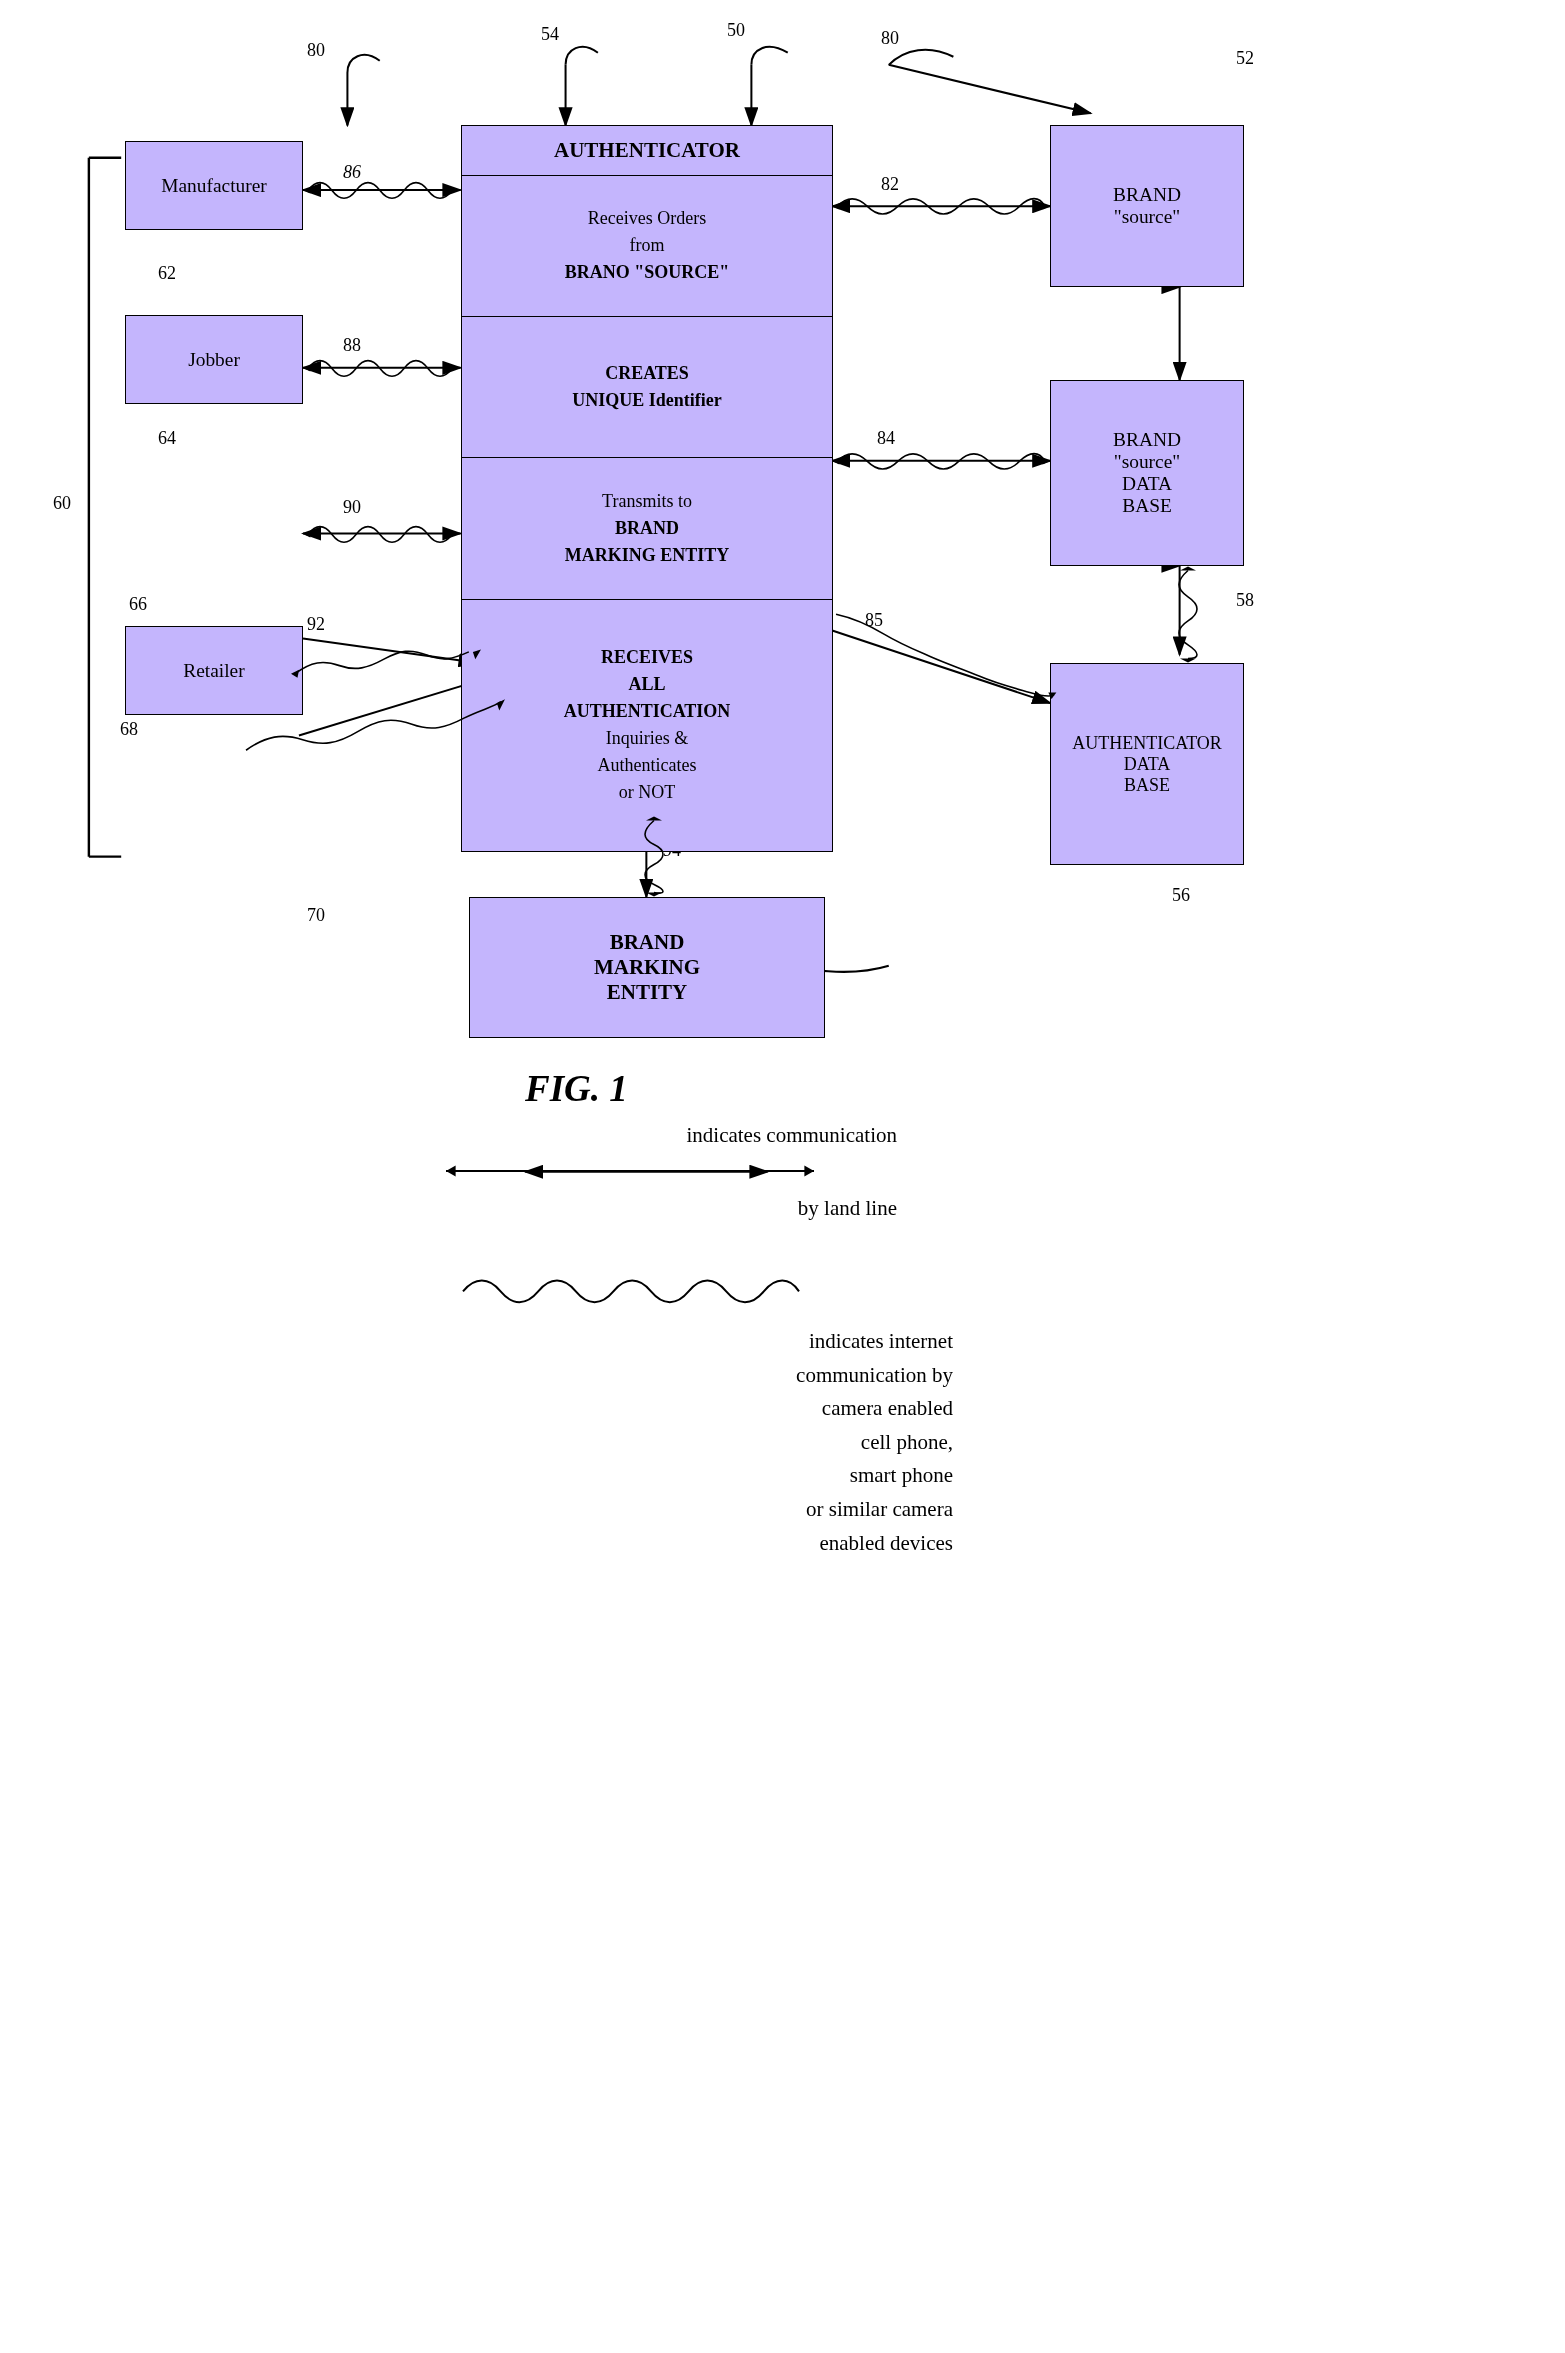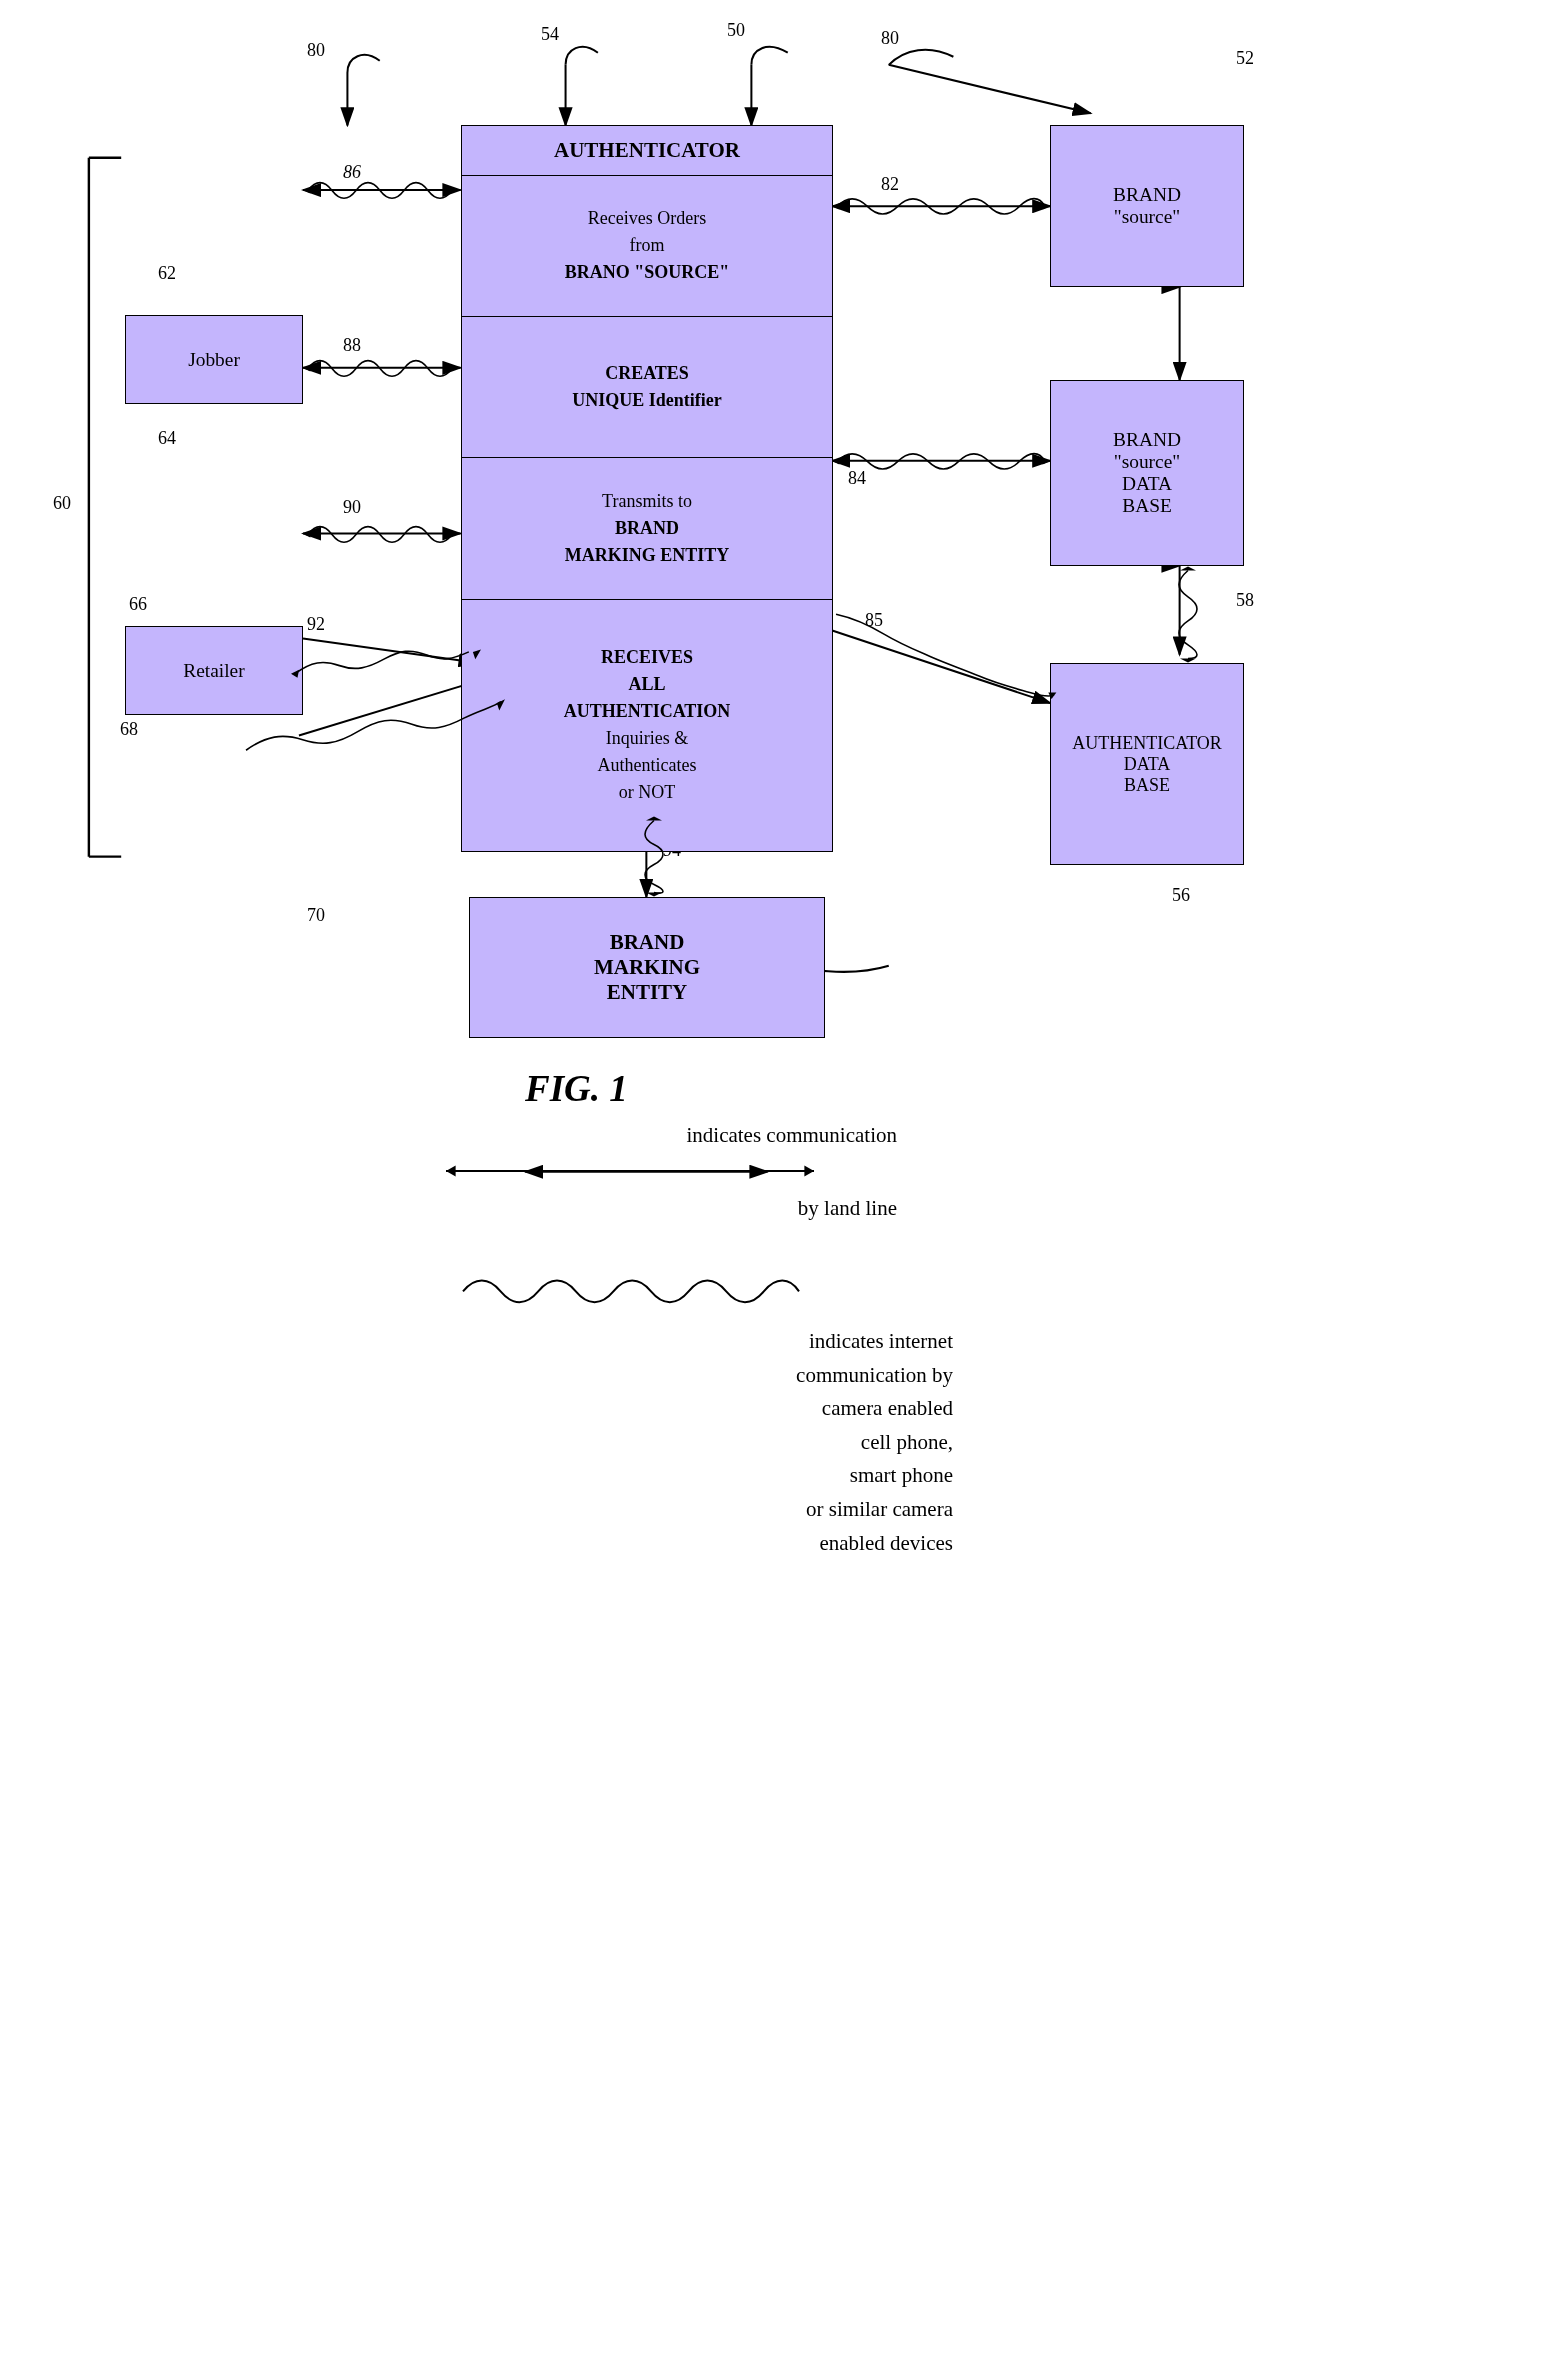--- a/index.html
+++ b/index.html
@@ -129,33 +129,36 @@
   <span class="ref" style="left:307px; top:40px;">80</span>
   <span class="ref" style="left:541px; top:24px;">54</span>
   <span class="ref" style="left:727px; top:20px;">50</span>
   <span class="ref" style="left:881px; top:28px;">80</span>
   <span class="ref" style="left:1236px; top:48px;">52</span>
   <span class="ref" style="left:343px; top:162px;font-style:italic;">86</span>
   <span class="ref" style="left:881px; top:174px;">82</span>
   <span class="ref" style="left:158px; top:263px;">62</span>
   <span class="ref" style="left:343px; top:335px;">88</span>
   <span class="ref" style="left:158px; top:428px;">64</span>
-  <span class="ref" style="left:848px; top:428px;margin-top:40px;">84</span>
+  <span class="ref" style="left:877px; top:428px;">84</span>
   <span class="ref" style="left:343px; top:497px;">90</span>
   <span class="ref" style="left:129px; top:594px;">66</span>
   <span class="ref" style="left:307px; top:614px;">92</span>
   <span class="ref" style="left:865px; top:610px;">85</span>
   <span class="ref" style="left:1236px; top:590px;">58</span>
   <span class="ref" style="left:663px; top:840px;">94</span>
   <span class="ref" style="left:120px; top:719px;">68</span>
   <span class="ref" style="left:307px; top:905px;">70</span>
   <span class="ref" style="left:768px; top:958px;">57</span>
   <span class="ref" style="left:1172px; top:885px;">56</span>
   <span class="ref" style="left:53px; top:493px;">60</span>
 
+  <div class="box" style="left:125px; top:141px; width:178px; height:89px; font-size:19.4px;">
+    <span>Manufacturer</span>
+  </div>
 
   <div class="box" style="left:125px; top:315px; width:178px; height:89px; font-size:19.4px;">
     <span>Jobber</span>
   </div>
 
 
   <div class="box" style="left:125px; top:626px; width:178px; height:89px; font-size:19.4px;">
     <span>Retailer</span>
   </div>
 

